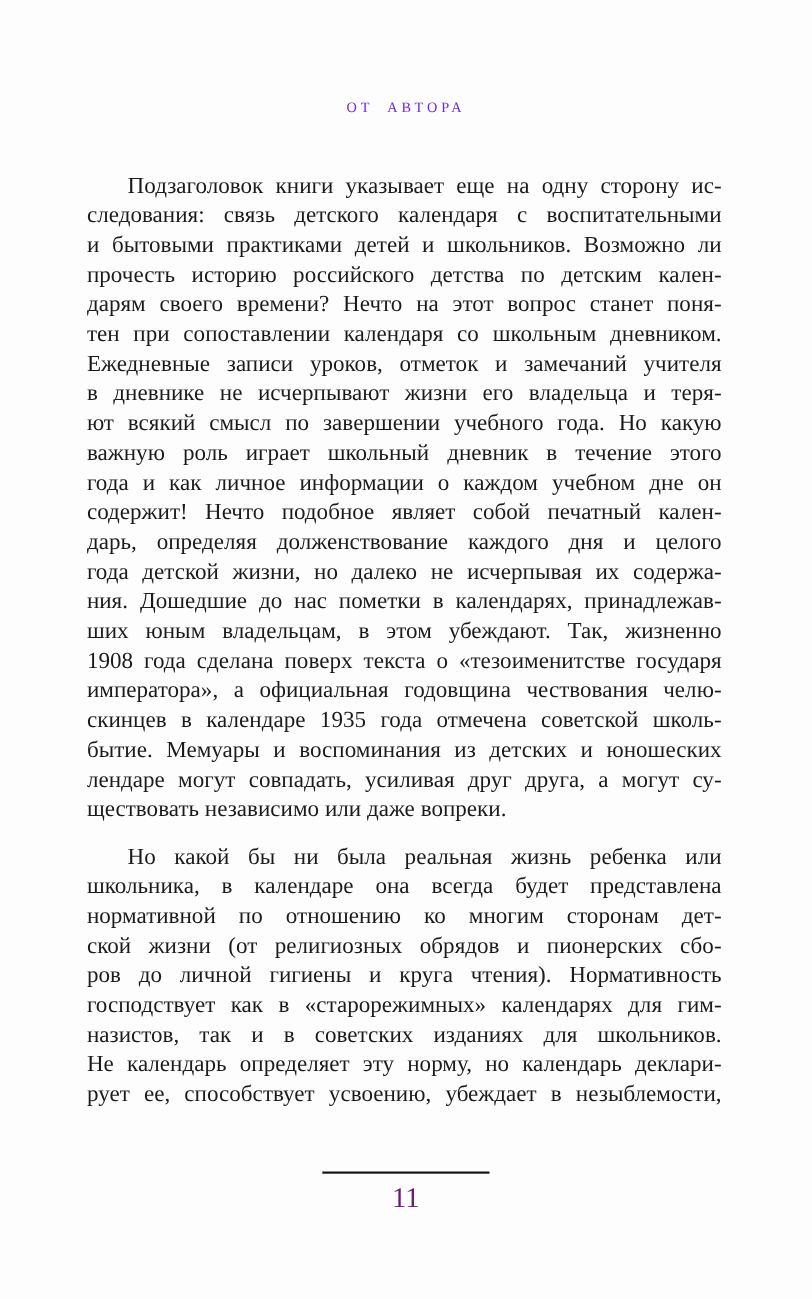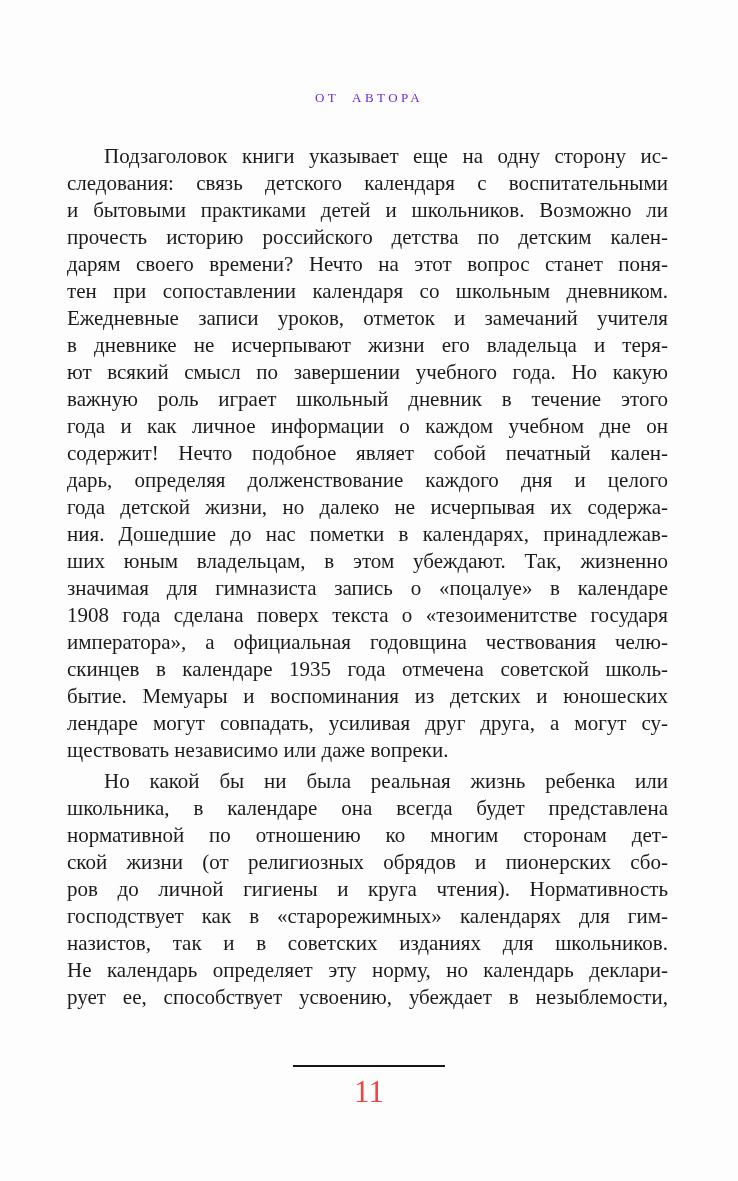--- a/index.html
+++ b/index.html
@@ -24,44 +24,44 @@
     color: #6d28d9;
   }
   .text-block {
     position: absolute;
     top: 139px;
     left: 63px;
     width: 609px;
     font-size: 21px;
     line-height: 27px;
   }
-  .para { margin: 4px; padding: 0; }
+  .para { margin: 16px; padding: 0; }
   .line {
     text-align: justify;
     text-align-last: justify;
   }
   .line.indent { text-indent: 37px; }
   .line.flush-last { text-align-last: left; font-family: Liberation Serif, serif; }
   .footer-rule {
     position: absolute;
     top: 1065px;
     left: 293px;
     width: 152px;
     height: 2px;
     background: #151515;
   }
   .page-number {
     position: absolute;
     top: 1076px;
     left: 0;
     width: 100%;
     text-align: center;
-    font-size: 31px;
+    font-size: 26px;
     line-height: 1;
-    color: #ef4444;
+    color: #701a75;
   }
 </style>
 </head>
 <body>
 
 <div class="running-head">ОТ АВТОРА</div>
 
 <div class="text-block">
   <div class="para">
     <div class="line indent">Подзаголовок книги указывает еще на одну сторону ис-</div>
@@ -73,21 +73,20 @@
     <div class="line">Ежедневные записи уроков, отметок и замечаний учителя</div>
     <div class="line">в дневнике не исчерпывают жизни его владельца и теря-</div>
     <div class="line">ют всякий смысл по завершении учебного года. Но какую</div>
     <div class="line">важную роль играет школьный дневник в течение этого</div>
     <div class="line">года и как личное информации о каждом учебном дне он</div>
     <div class="line">содержит! Нечто подобное являет собой печатный кален-</div>
     <div class="line">дарь, определяя долженствование каждого дня и целого</div>
     <div class="line">года детской жизни, но далеко не исчерпывая их содержа-</div>
     <div class="line">ния. Дошедшие до нас пометки в календарях, принадлежав-</div>
     <div class="line">ших юным владельцам, в этом убеждают. Так, жизненно</div>
-    <div class="line">значимая для гимназиста запись о «поцалуе» в календаре</div>
     <div class="line">1908 года сделана поверх текста о «тезоименитстве государя</div>
     <div class="line">императора», а официальная годовщина чествования челю-</div>
     <div class="line">скинцев в календаре 1935 года отмечена советской школь-</div>
     <div class="line">бытие. Мемуары и воспоминания из детских и юношеских</div>
     <div class="line">лендаре могут совпадать, усиливая друг друга, а могут су-</div>
     <div class="line flush-last">ществовать независимо или даже вопреки.</div>
   </div>
   <div class="para">
     <div class="line indent">Но какой бы ни была реальная жизнь ребенка или</div>
     <div class="line">школьника, в календаре она всегда будет представлена</div>

